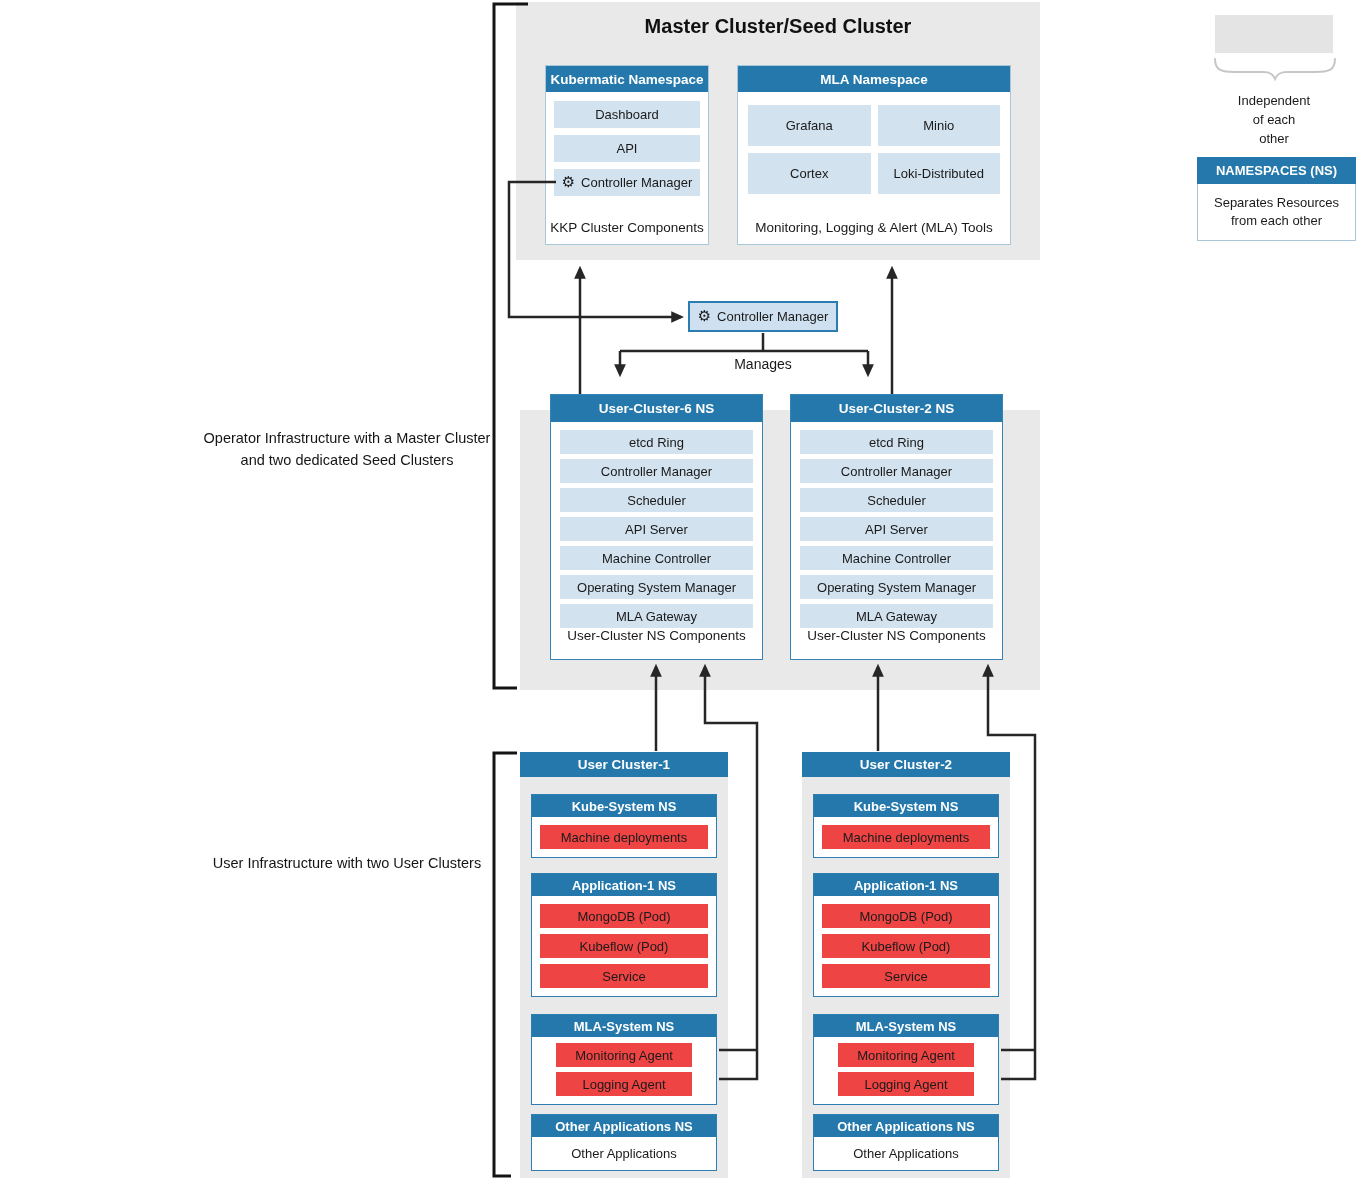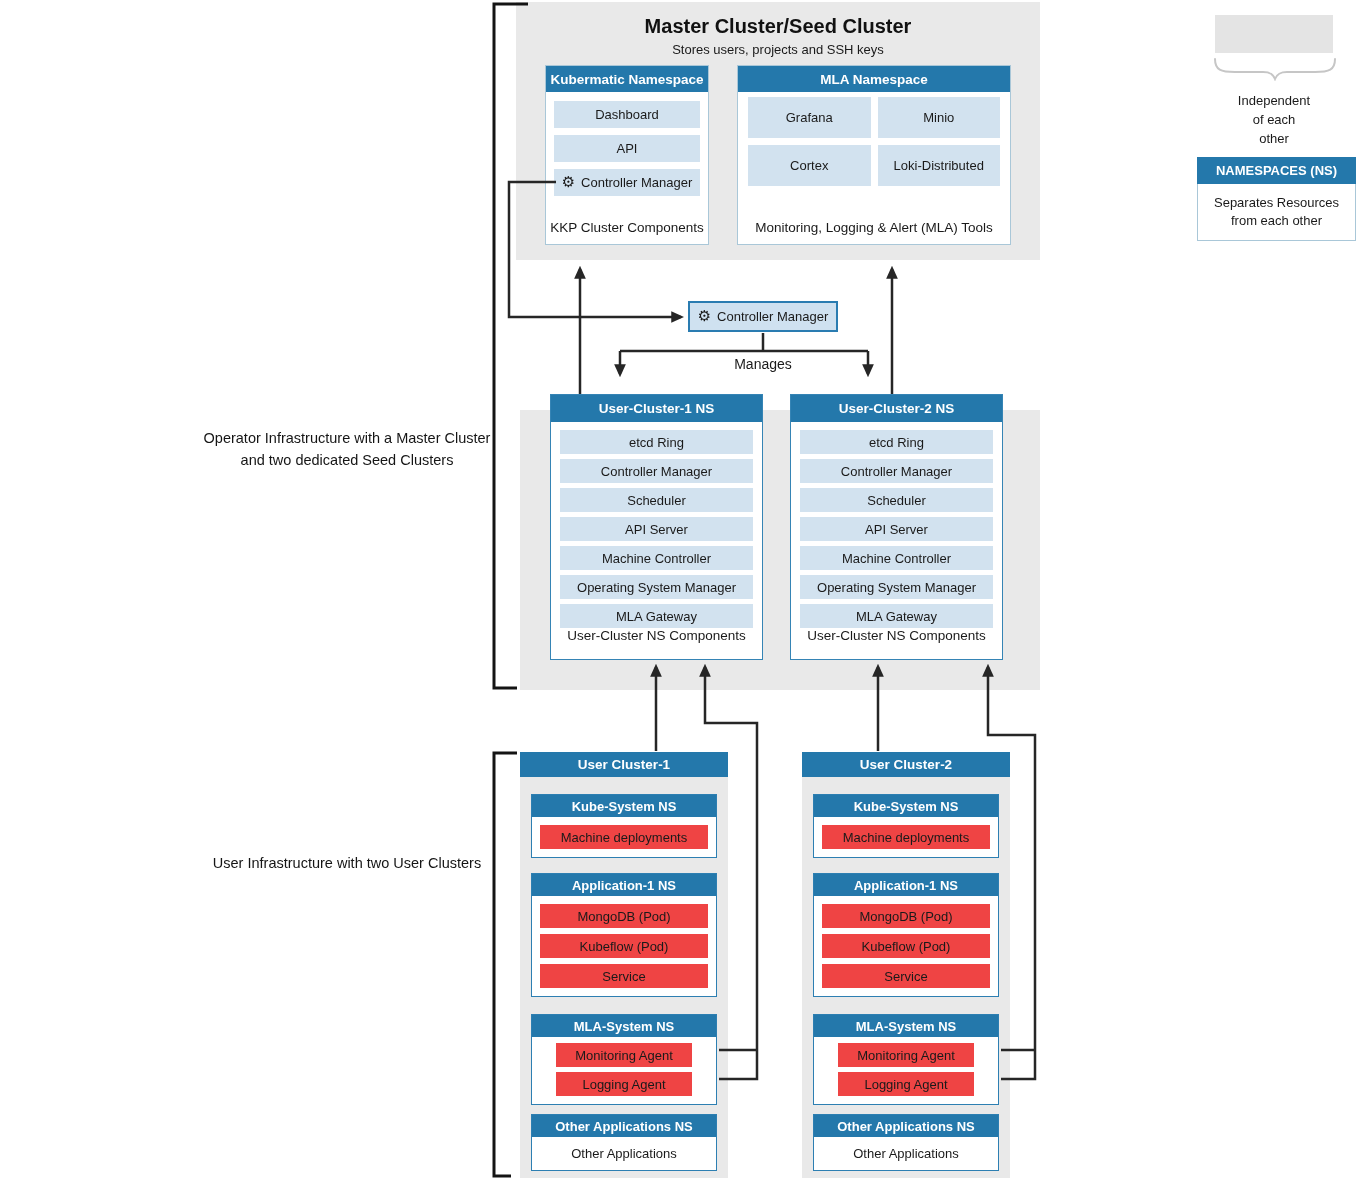--- a/index.html
+++ b/index.html
@@ -14,21 +14,21 @@
   .m-sub{position:absolute;left:0;top:40px;width:100%;text-align:center;font-size:13px;color:#1a1a1a;}
 
   .ns-box{position:absolute;background:#fff;border:1px solid #a9c7d8;display:flex;flex-direction:column;}
   #kub-box{left:29px;top:63px;width:162px;height:178px;}
   #mla-box{left:221px;top:63px;width:272px;height:178px;}
   .box-header{height:26px;background:#2478ab;color:#fff;font-size:13.5px;font-weight:700;
               display:flex;align-items:center;justify-content:center;}
   .kub-rows{padding:9px 8px 0;display:flex;flex-direction:column;gap:7px;}
   .row-blue{height:27px;background:#d2e2ef;display:flex;align-items:center;justify-content:center;
             font-size:13px;font-weight:500;gap:6px;}
-  .mla-grid{padding:5px 10px 0;display:grid;grid-template-columns:1fr 1fr;gap:7px;}
+  .mla-grid{padding:13px 10px 0;display:grid;grid-template-columns:1fr 1fr;gap:7px;}
   .mla-cell{height:41px;background:#d2e2ef;display:flex;align-items:center;justify-content:center;
             font-size:13px;font-weight:500;}
   .box-footer{margin-top:auto;margin-bottom:9px;text-align:center;font-size:13.5px;font-weight:500;}
 
   .gear{font-family:"DejaVu Sans",sans-serif;font-size:15px;line-height:1;color:#1a1a1a;}
 
   #legend-rect{position:absolute;left:1215px;top:15px;width:118px;height:38px;background:#e4e4e4;}
   #legend-brace{position:absolute;left:1212px;top:57px;}
   #legend-indep{position:absolute;left:1214px;top:92px;width:120px;text-align:center;
                 font-size:13px;font-weight:500;line-height:1.45;white-space:pre-line;}
@@ -76,21 +76,20 @@
 
   #wires{position:absolute;left:0;top:0;z-index:5;pointer-events:none;}
 </style>
 </head>
 <body>
 
 <div id="canvas">
 
   <div id="master-gray" class="panel">
     <div class="m-title">Master Cluster/Seed Cluster</div>
-    <div class="m-sub">Stores users, projects and SSH keys</div>
 
     <div id="kub-box" class="ns-box">
       <div class="box-header">Kubermatic Namespace</div>
       <div class="kub-rows">
         <div class="row-blue">Dashboard</div>
         <div class="row-blue">API</div>
         <div class="row-blue">
           <span class="gear">⚙</span>
           <span>Controller Manager</span>
         </div>
@@ -133,21 +132,21 @@
     <div>Operator Infrastructure with a Master Cluster</div>
     <div>and two dedicated Seed Clusters</div>
   </div>
   <div id="user-label" class="section-label">
     <div>User Infrastructure with two User Clusters</div>
   </div>
 
   <div id="seed-gray" class="panel"></div>
 
   <div id="seed-box-1" class="seed-box">
-    <div class="seed-header">User-Cluster-1 NS</div>
+    <div class="seed-header">User-Cluster-6 NS</div>
     <div class="seed-rows">
       <div class="seed-row">etcd Ring</div>
       <div class="seed-row">Controller Manager</div>
       <div class="seed-row">Scheduler</div>
       <div class="seed-row">API Server</div>
       <div class="seed-row">Machine Controller</div>
       <div class="seed-row">Operating System Manager</div>
       <div class="seed-row">MLA Gateway</div>
     </div>
     <div class="seed-footer">User-Cluster NS Components</div>

